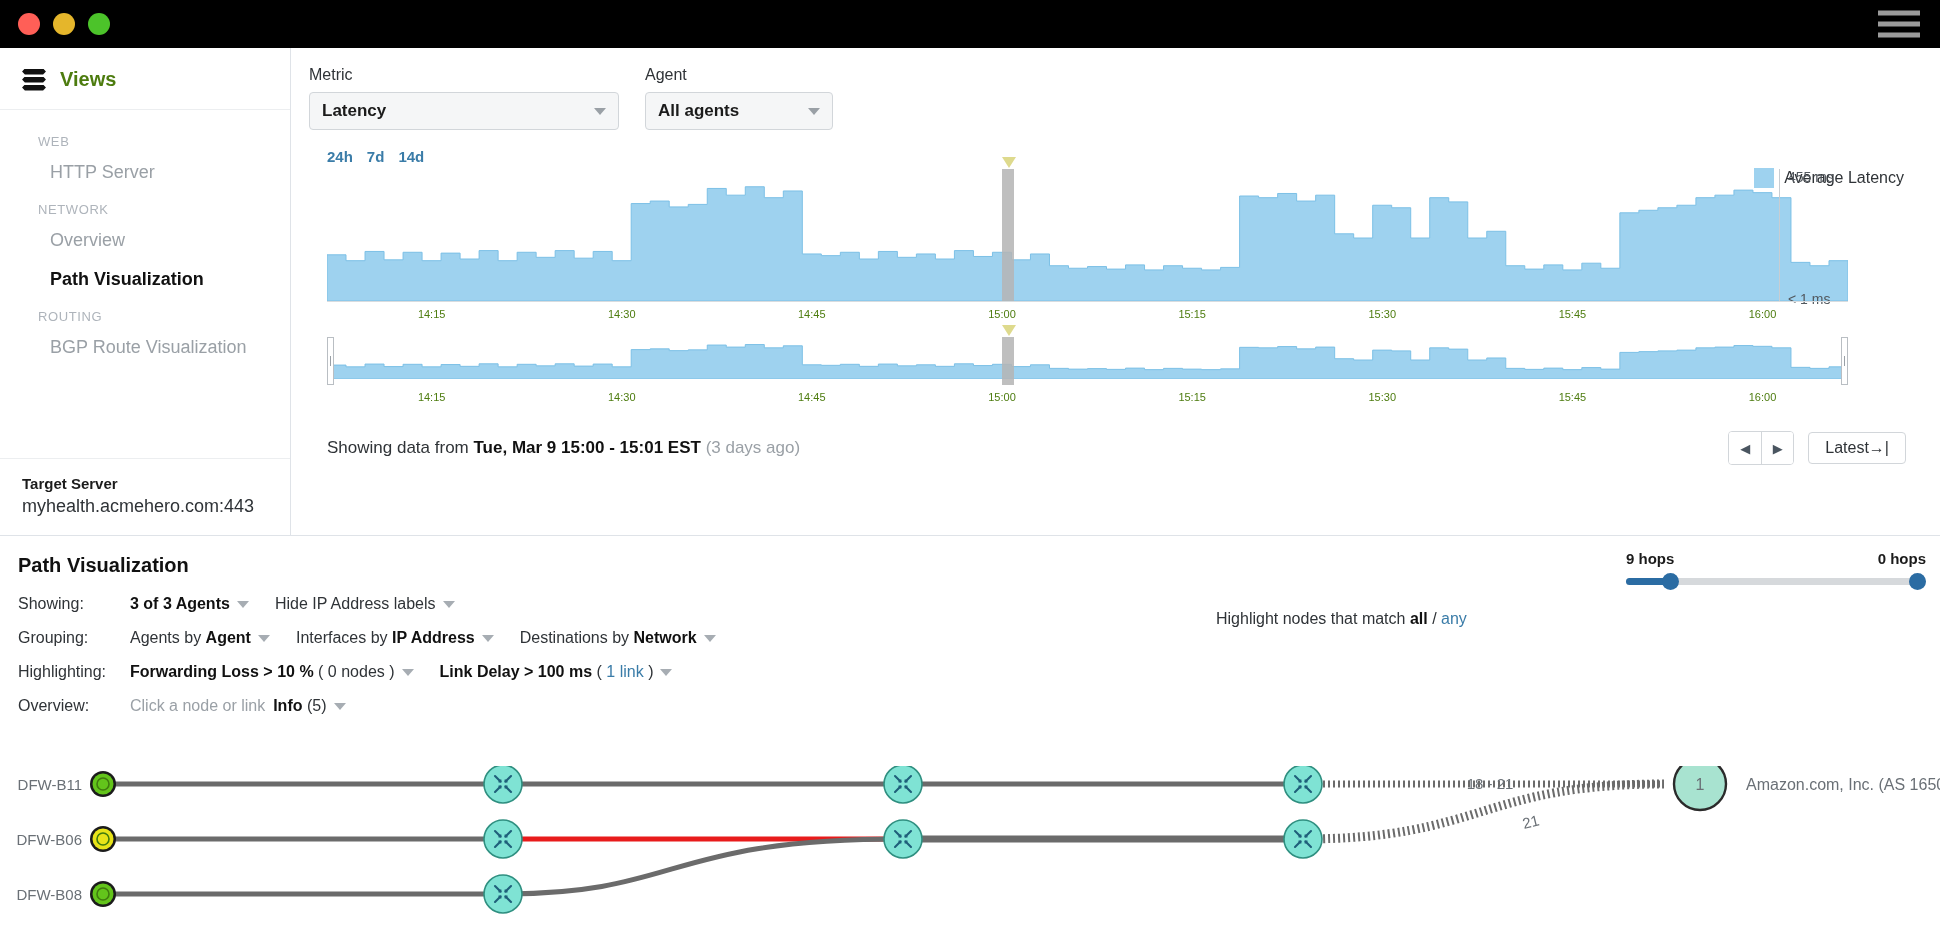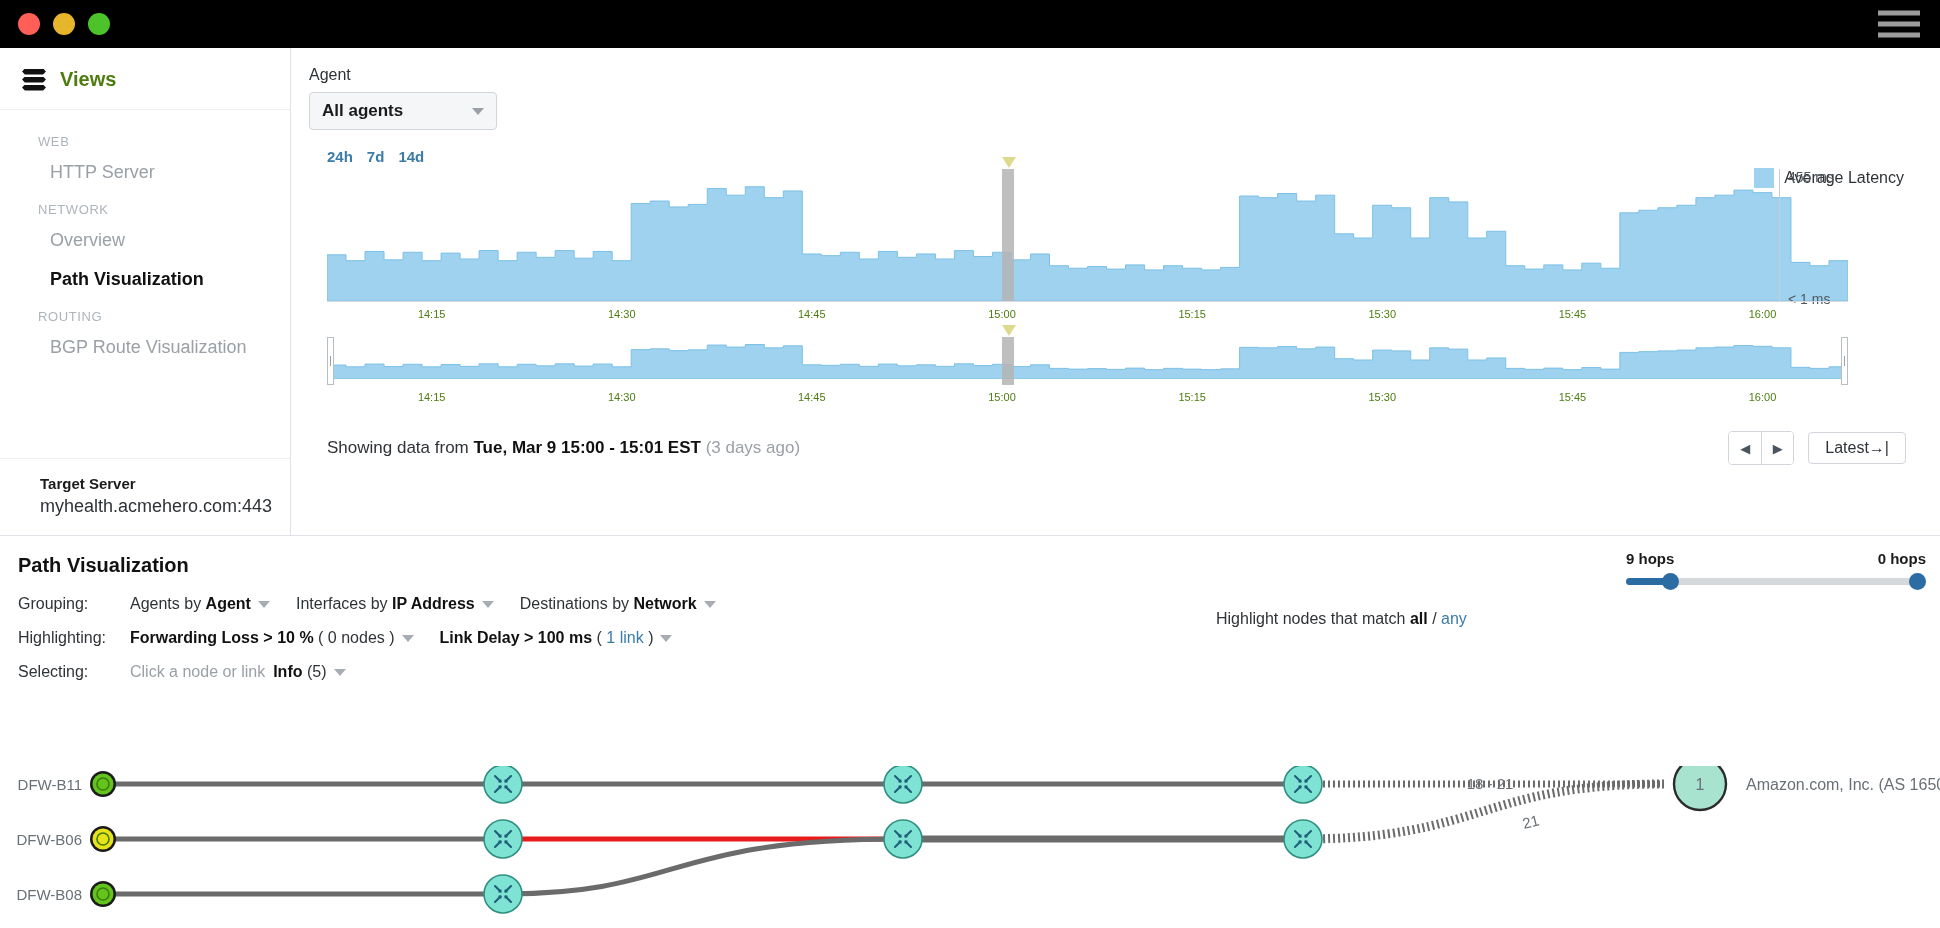--- a/index.html
+++ b/index.html
@@ -55,21 +55,21 @@
     font-size: 13px; color: #aeb4bb; letter-spacing: .6px;
     padding: 10px 22px 4px 22px; font-weight: normal;
   }
   .nav-item {
     font-size: 18px; color: #9aa0a6; padding: 9px 22px 9px 34px; cursor: pointer;
   }
   .nav-item.active { color: #111; font-weight: bold; }
 
   .target {
     position: absolute; bottom: 0; left: 0; right: 0;
-    border-top: 1px solid #eceef0; padding: 16px 22px 18px 40px; background: #fff;
+    border-top: 1px solid #eceef0; padding: 16px 22px 18px 22px; background: #fff;
   }
   .target .lbl { font-size: 15px; font-weight: bold; color: #1b1b1b; }
   .target .val { font-size: 18px; color: #2f3337; margin-top: 4px; }
 
   
   .main { flex: 1; padding: 18px 24px 0 18px; position: relative; }
   .selectors { display: flex; gap: 26px; }
   .field-label { font-size: 16px; color: #2f3337; margin-bottom: 8px; }
   .select {
     position: relative; background: #f5f6f7; border: 1px solid #d2d6da;
@@ -261,20 +261,27 @@
 
     <div class="target">
       <div class="lbl">Target Server</div>
       <div class="val">myhealth.acmehero.com:443</div>
     </div>
   </div>
 
   <div class="main">
 
     <div class="selectors">
+      <div>
+        <div class="field-label">Metric</div>
+        <div class="select metric-box">
+          <span class="sel-val">Latency</span>
+          <span class="caret"></span>
+        </div>
+      </div>
       <div>
         <div class="field-label">Agent</div>
         <div class="select agent-box">
           <span class="sel-val">All agents</span>
           <span class="caret"></span>
         </div>
       </div>
     </div>
 
     <div class="ranges">
@@ -371,20 +378,29 @@
     <div class="slider">
       <div class="track"></div>
       <div class="fill"></div>
       <div class="knob" style="left:12%"></div>
       <div class="knob" style="left:calc(100% - 17px)"></div>
     </div>
   </div>
 
   <div class="ctrl-rows">
 
+    <div class="ctrl-row">
+      <span class="k">Showing:</span>
+      <span class="ctrl-item">
+        <b>3 of 3 Agents</b><i class="dcaret"></i>
+      </span>
+      <span class="ctrl-item">
+        <span>Hide IP Address labels</span><i class="dcaret"></i>
+      </span>
+    </div>
 
     <div class="ctrl-row">
       <span class="k">Grouping:</span>
       <span class="ctrl-item">
         <span>Agents by </span><b>Agent</b><i class="dcaret"></i>
       </span>
       <span class="ctrl-item">
         <span>Interfaces by </span><b>IP Address</b><i class="dcaret"></i>
       </span>
       <span class="ctrl-item">
@@ -400,21 +416,21 @@
       </span>
       <span class="ctrl-item">
         <b>Link Delay &gt; 100 ms</b>
         <span>(</span>
         <span class="link-blue">1 link</span>
         <span>)</span><i class="dcaret"></i>
       </span>
     </div>
 
     <div class="ctrl-row">
-      <span class="k">Selecting:</span>
+      <span class="k">Overview:</span>
       <span class="ctrl-item muted">Click a node or link</span>
       <span class="ctrl-item" style="margin-left:-18px">
         <b>Info</b>
         <span>(5)</span><i class="dcaret"></i>
       </span>
     </div>
   </div>
 
   <div class="search-area">
     <div class="search-lbl">

